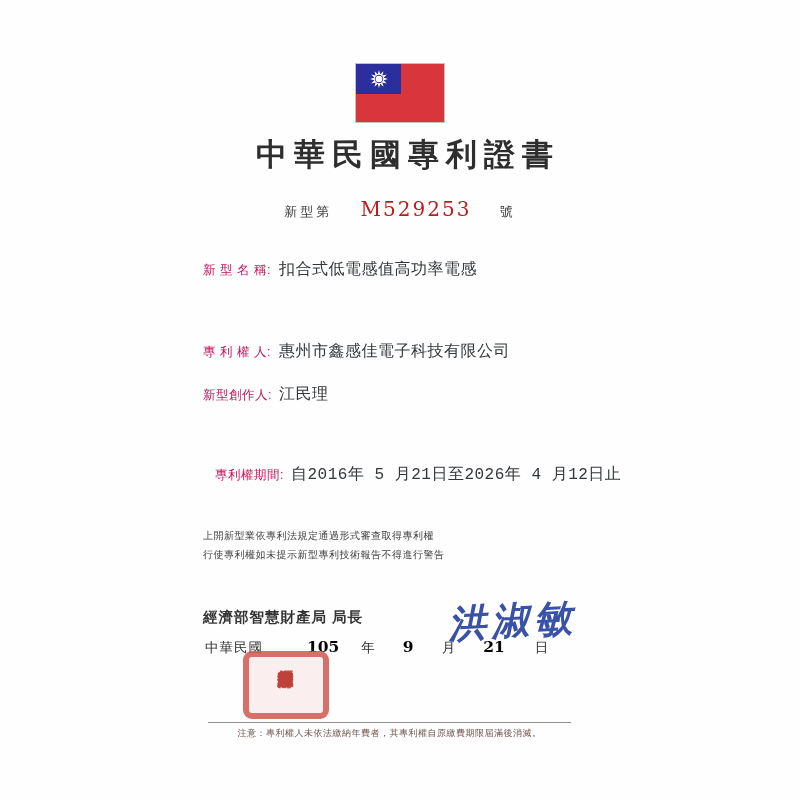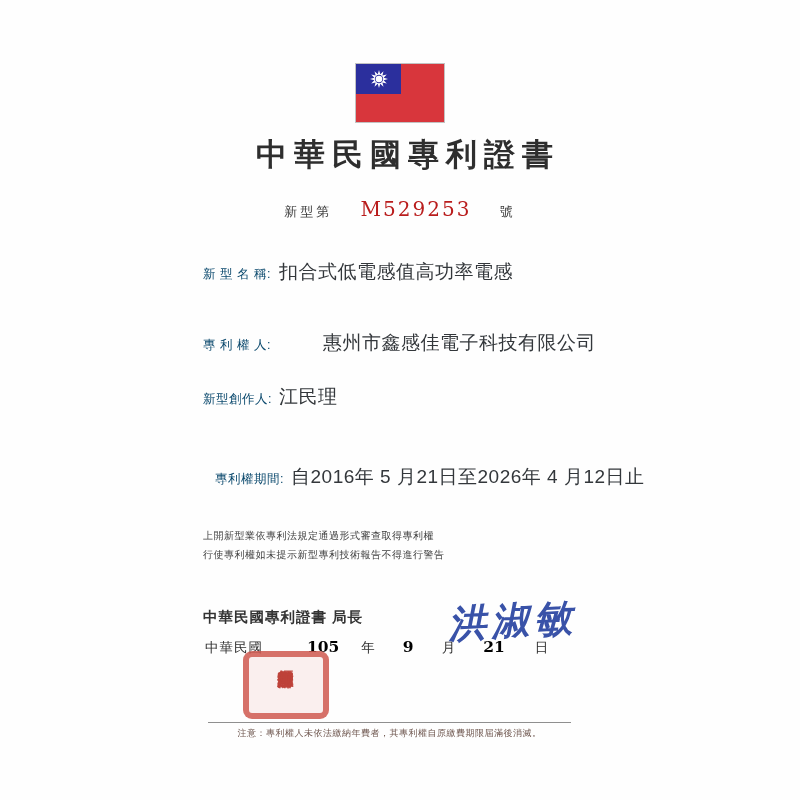--- a/index.html
+++ b/index.html
@@ -14,23 +14,23 @@
   .title{position:absolute;left:0;top:126px;width:100%;margin:8px;text-align:center;
          font-family:"DejaVu Serif",serif;font-size:31px;font-weight:bold;
          letter-spacing:7px;color:#2e2e2e;}
   
   .number-row{position:absolute;left:0;top:197px;width:100%;text-align:center;color:#3c3c3c;}
   .number-row .small{font-size:13px;letter-spacing:3px;}
   .number-row .num{font-size:20px;font-family:"DejaVu Serif",serif;letter-spacing:2px;
                    margin:0 24px;color:#b91c1c;}
   
   .field{position:absolute;left:203px;display:flex;align-items:baseline;}
-  .field .label{font-size:12.5px;color:#0c4a6e;width:76px;flex:0 0 76px;letter-spacing:0.5px;}
-  .field .value{font-size:19px;color:#33373b;font-family:Liberation Sans, sans-serif;letter-spacing:0.5px;}
-  .f1{top:259px;} .f2{top:330px;gap:44px;} .f3{top:384px;} .f4{top:464px;margin-left:12px;}
+  .field .label{font-size:12.5px;color:#be185d;width:76px;flex:0 0 76px;letter-spacing:0.5px;}
+  .field .value{font-size:16px;color:#33373b;font-family:Liberation Mono, monospace;letter-spacing:0.5px;}
+  .f1{top:259px;} .f2{top:341px;} .f3{top:384px;} .f4{top:464px;margin-left:12px;}
   
   .notice{position:absolute;left:203px;top:526px;font-size:10px;color:#3f3f3f;
           line-height:19px;font-family:"DejaVu Serif",serif;letter-spacing:0.5px;}
   
   .issuer{position:absolute;left:203px;top:608px;font-size:14.5px;font-weight:bold;
           color:#333;letter-spacing:1px;}
   .signature{position:absolute;left:448px;top:596px;font-size:38px;color:#3952a8;
              font-family:"DejaVu Serif",serif;font-style:italic;font-weight:bold;
              transform:rotate(-3deg);letter-spacing:5px;}
   
@@ -95,21 +95,21 @@
   <div class="field f4">
     <span class="label">專利權期間:</span>
     <span class="value">自2016年 5 月21日至2026年 4 月12日止</span>
   </div>
 
   <div class="notice">
     <div>上開新型業依專利法規定通過形式審查取得專利權</div>
     <div>行使專利權如未提示新型專利技術報告不得進行警告</div>
   </div>
 
-  <div class="issuer">中華民國專利證書 局長</div>
+  <div class="issuer">經濟部智慧財產局 局長</div>
 
   <div class="signature">洪淑敏</div>
 
   <div class="seal">
     <div class="seal-text">經濟部智慧財產局印</div>
   </div>
 
   <div class="date-row">
     <span class="era">中華民國</span>
     <span class="dnum y">105</span>

